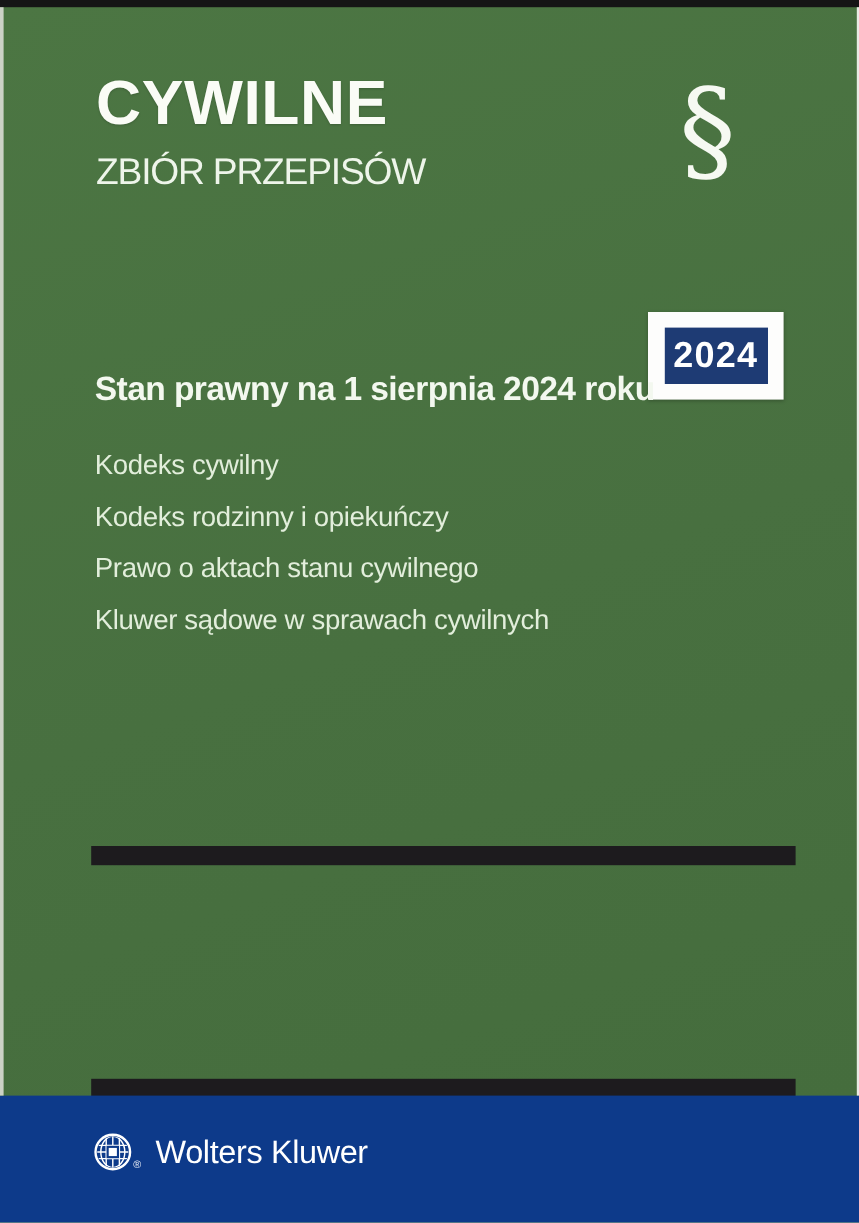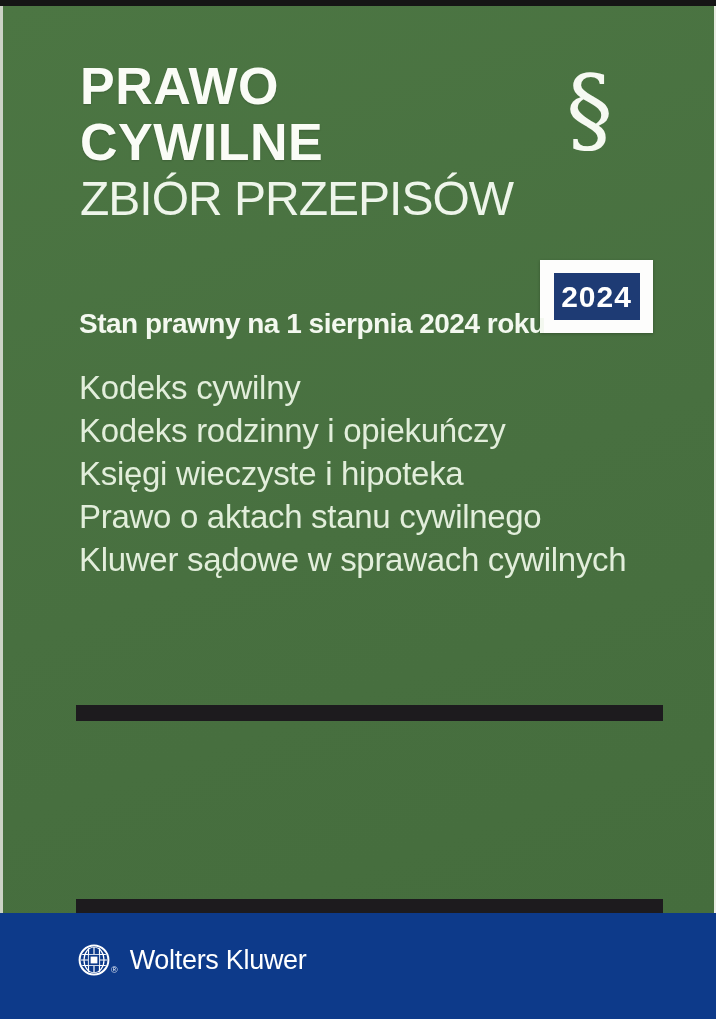--- a/index.html
+++ b/index.html
@@ -37,21 +37,21 @@
     color: #fafcf6;
   }
   .title-line {
     font-size: 52px;
     font-weight: 800;
     line-height: 56px;
     letter-spacing: 0.5px;
     text-shadow: 0 1px 2px rgba(0,0,0,0.18);
   }
   .subtitle-line {
-    font-size: 48px;
+    font-size: 31px;
     font-weight: 400;
     line-height: 58px;
     letter-spacing: -1px;
     color: #eef5ea;
   }
   .section-symbol {
     position: absolute; left: 566px; top: 50px;
     font-family: "DejaVu Serif", serif;
     font-size: 94px;
     line-height: 120px;
@@ -77,21 +77,21 @@
     position: absolute; left: 79px; top: 308px;
     font-size: 28px;
     font-weight: 700;
     letter-spacing: -0.5px;
     color: #f3f8ef;
   }
   .contents-list {
     position: absolute; left: 79px; top: 366px;
   }
   .contents-item {
-    font-size: 33px;
+    font-size: 23px;
     font-weight: 400;
     line-height: 43px;
     letter-spacing: -0.3px;
     color: #e2eedb;
     white-space: nowrap;
   }
   .divider-bar {
     position: absolute; left: 76px; width: 587px; height: 16px;
     background: #1d1b1e;
   }
@@ -128,37 +128,35 @@
 
 <div class="page">
 
   <div class="edge-top"></div>
   <div class="edge-left"></div>
   <div class="edge-right"></div>
 
   <div class="cover"></div>
 
   <div class="book-title">
-    <div class="title-line">PRAWO</div>
     <div class="title-line">CYWILNE</div>
     <div class="subtitle-line">ZBIÓR PRZEPISÓW</div>
   </div>
 
   <div class="section-symbol">§</div>
 
   <div class="year-badge">
     <div class="year-badge-inner">2024</div>
   </div>
 
   <div class="status-line">Stan prawny na 1 sierpnia 2024 roku</div>
 
   <div class="contents-list">
     <div class="contents-item">Kodeks cywilny</div>
     <div class="contents-item">Kodeks rodzinny i opiekuńczy</div>
-    <div class="contents-item">Księgi wieczyste i hipoteka</div>
     <div class="contents-item">Prawo o aktach stanu cywilnego</div>
     <div class="contents-item">Kluwer sądowe w sprawach cywilnych</div>
   </div>
 
   <div class="divider-bar top-bar"></div>
   <div class="divider-bar bottom-bar"></div>
 
   <div class="publisher-footer">
     <div class="logo">
       <span class="logo-icon">

